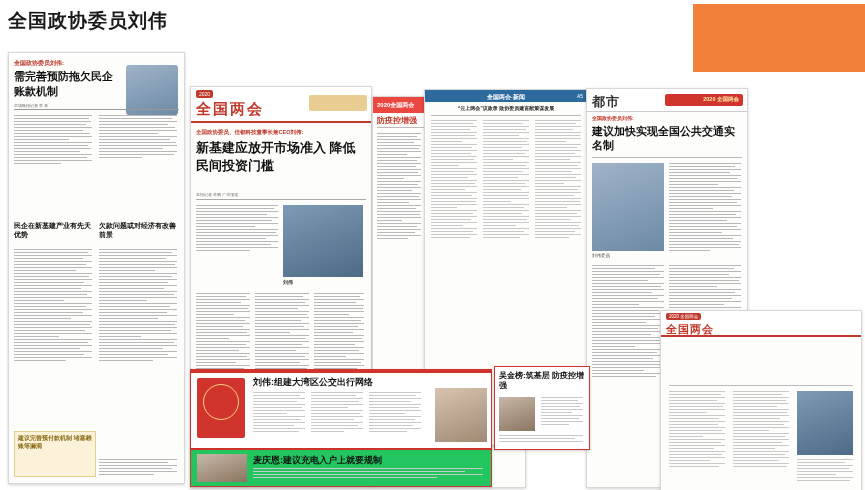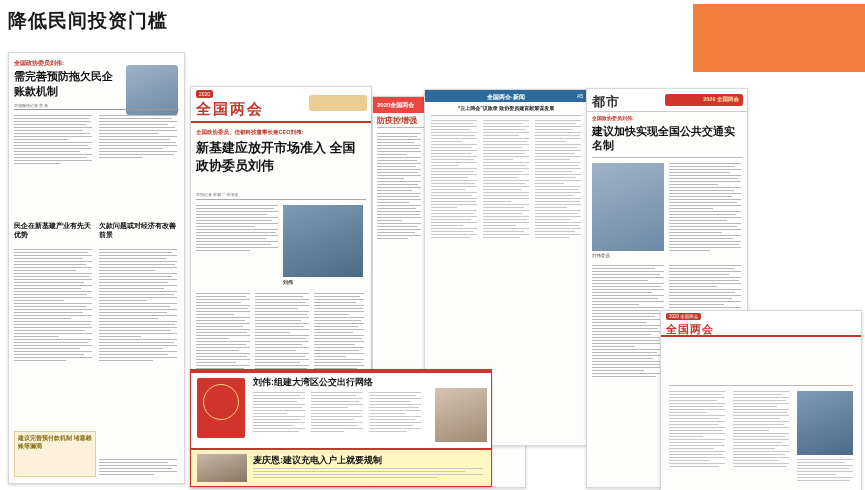--- a/index.html
+++ b/index.html
@@ -50,21 +50,21 @@
   
   #clip4{left:424px;top:45px;width:162px;height:355px;}
   
   #clip5{left:586px;top:44px;width:160px;height:398px;}
   
   #clip7{left:660px;top:266px;width:200px;height:210px;}
 </style>
 </head>
 <body>
 
-<div class="page-title">降低民间投资门槛</div>
+<div class="page-title">全国政协委员刘伟</div>
 <div class="orange-block"></div>
 
 <div class="collage">
 
   <div class="clip" id="clip1">
     <div style="position:absolute;left:0;top:0;width:100%;height:4px;background:#ffffff;"></div>
     <div style="position:absolute;left:5px;top:6px;width:100px;font-size:6px;color:#c0392b;font-weight:bold;">全国政协委员刘伟:</div>
     <div style="position:absolute;left:5px;top:16px;width:105px;font-size:11px;font-weight:bold;color:#111;line-height:1.35;">需完善预防拖欠民企账款机制</div>
     <div style="position:absolute;left:5px;top:50px;font-size:4px;color:#777;">羊城晚报记者 李 焕</div>
 
@@ -206,21 +206,21 @@
   </div>
 
   <div class="clip" id="clip2">
 
     <div style="position:absolute;left:0;top:0;width:100%;height:34px;background:#ffffff;border-bottom:2px solid #c0392b;">
       <div style="position:absolute;left:5px;top:3px;font-size:5px;background:#c0392b;color:#fff;padding:1px 3px;border-radius:2px;">2020</div>
       <div style="position:absolute;left:5px;top:13px;font-size:15px;font-weight:bold;color:#c0392b;letter-spacing:2px;">全国两会</div>
       <div class="goldbar" style="position:absolute;right:4px;top:8px;width:58px;height:16px;opacity:.55;border-radius:2px;"></div>
     </div>
     <div style="position:absolute;left:5px;top:42px;width:168px;font-size:5.5px;color:#c0392b;font-weight:bold;">全国政协委员、佳都科技董事长兼CEO刘伟:</div>
-    <div style="position:absolute;left:5px;top:52px;width:170px;font-size:13px;font-weight:bold;color:#111;line-height:1.35;">新基建应放开市场准入 全国政协委员刘伟</div>
+    <div style="position:absolute;left:5px;top:52px;width:170px;font-size:13px;font-weight:bold;color:#111;line-height:1.35;">新基建应放开市场准入 降低民间投资门槛</div>
     <div style="position:absolute;left:5px;top:105px;font-size:4px;color:#777;">本报记者 李鹏 广州报道</div>
     <div style="position:absolute;left:5px;top:112px;width:170px;height:1px;background:#aaa;"></div>
 
     <div style="position:absolute;left:5px;top:118px;width:82px;">
       <div class="ln" style="width:100%"></div>
         <div class="ln" style="width:95%"></div>
         <div class="ln" style="width:100%"></div>
       <div class="ln" style="width:87%"></div>
         <div class="ln" style="width:100%"></div>
         <div class="ln" style="width:93%"></div>
@@ -819,31 +819,52 @@
         <div class="ln" style="width:91%"></div>
         <div class="ln" style="width:100%"></div>
       <div class="ln" style="width:79%"></div>
         <div class="ln" style="width:100%"></div>
         <div class="ln" style="width:96%"></div>
       <div class="ln" style="width:100%"></div>
         <div class="ln" style="width:88%"></div>
     </div>
   </div>
 
-  <div class="clip redbox" style="left:190px;top:405px;width:300px;height:36px;background:#fef9c3;">
+  <div class="clip redbox" style="left:190px;top:405px;width:300px;height:36px;background:#22c55e;">
     <div style="position:absolute;left:62px;top:4px;width:230px;font-size:9px;font-weight:bold;color:#111;">麦庆恩:建议充电入户上就要规制</div>
     <div class="photo2" style="position:absolute;left:6px;top:4px;width:50px;height:28px;"></div>
     <div style="position:absolute;left:62px;top:18px;width:230px;">
       <div class="ln s" style="width:100%"></div>
         <div class="ln s" style="width:92%"></div>
         <div class="ln s" style="width:100%"></div>
       <div class="ln s" style="width:80%"></div>
     </div>
   </div>
 
+  <div class="clip redbox" style="left:494px;top:322px;width:94px;height:82px;background:#fff;">
+    <div style="position:absolute;left:4px;top:4px;width:86px;font-size:8px;font-weight:bold;color:#111;line-height:1.3;">吴金榜:筑基层 防疫控增强</div>
+    <div class="photo2" style="position:absolute;left:4px;top:30px;width:36px;height:34px;"></div>
+    <div style="position:absolute;left:46px;top:30px;width:42px;">
+      <div class="ln s" style="width:100%"></div>
+        <div class="ln s" style="width:88%"></div>
+        <div class="ln s" style="width:100%"></div>
+      <div class="ln s" style="width:93%"></div>
+        <div class="ln s" style="width:100%"></div>
+        <div class="ln s" style="width:74%"></div>
+      <div class="ln s" style="width:100%"></div>
+        <div class="ln s" style="width:90%"></div>
+        <div class="ln s" style="width:100%"></div>
+      <div class="ln s" style="width:66%"></div>
+    </div>
+    <div style="position:absolute;left:4px;top:68px;width:84px;">
+      <div class="ln s" style="width:100%"></div>
+        <div class="ln s" style="width:90%"></div>
+        <div class="ln s" style="width:100%"></div>
+    </div>
+  </div>
 
   <div class="clip" id="clip7">
     <div style="position:absolute;left:0;top:0;width:100%;height:24px;background:#fff;border-bottom:2px solid #c0392b;">
       <div style="position:absolute;left:5px;top:2px;font-size:4.5px;color:#fff;background:#c0392b;padding:1px 3px;border-radius:2px;">2020 全国两会</div>
       <div style="position:absolute;left:5px;top:11px;font-size:11px;font-weight:bold;color:#c0392b;letter-spacing:1px;">全国两会</div>
     </div>
     <div style="position:absolute;left:8px;top:74px;width:184px;height:1px;background:#bbb;"></div>
     <div style="position:absolute;left:8px;top:80px;width:56px;">
       <div class="ln s" style="width:100%"></div>
         <div class="ln s" style="width:92%"></div>

